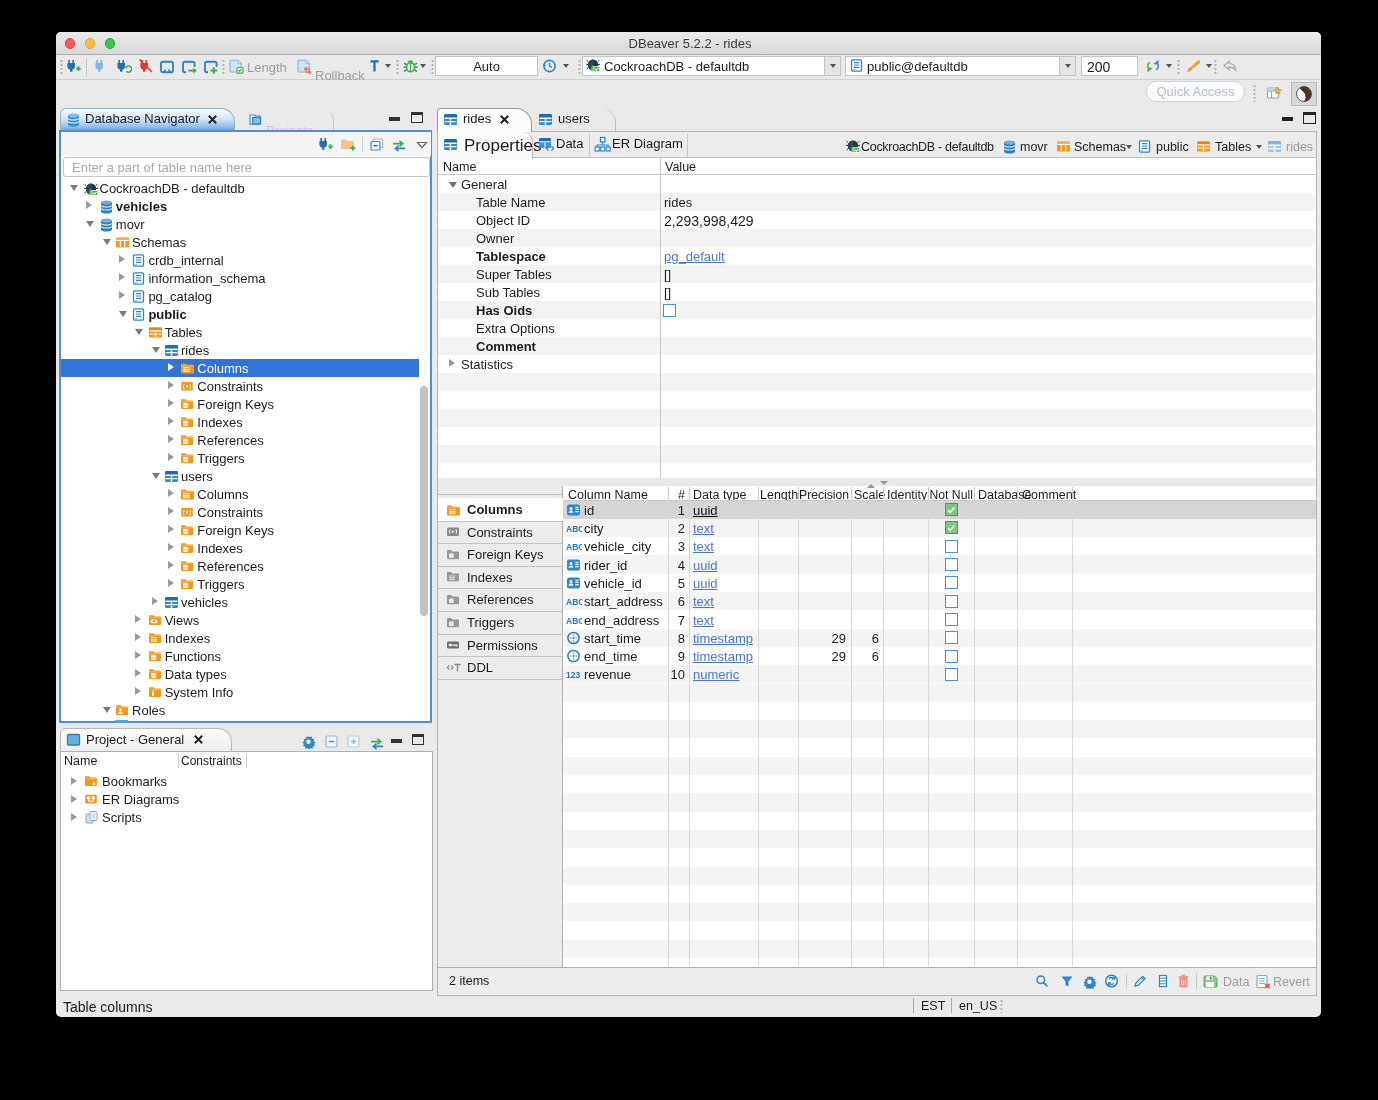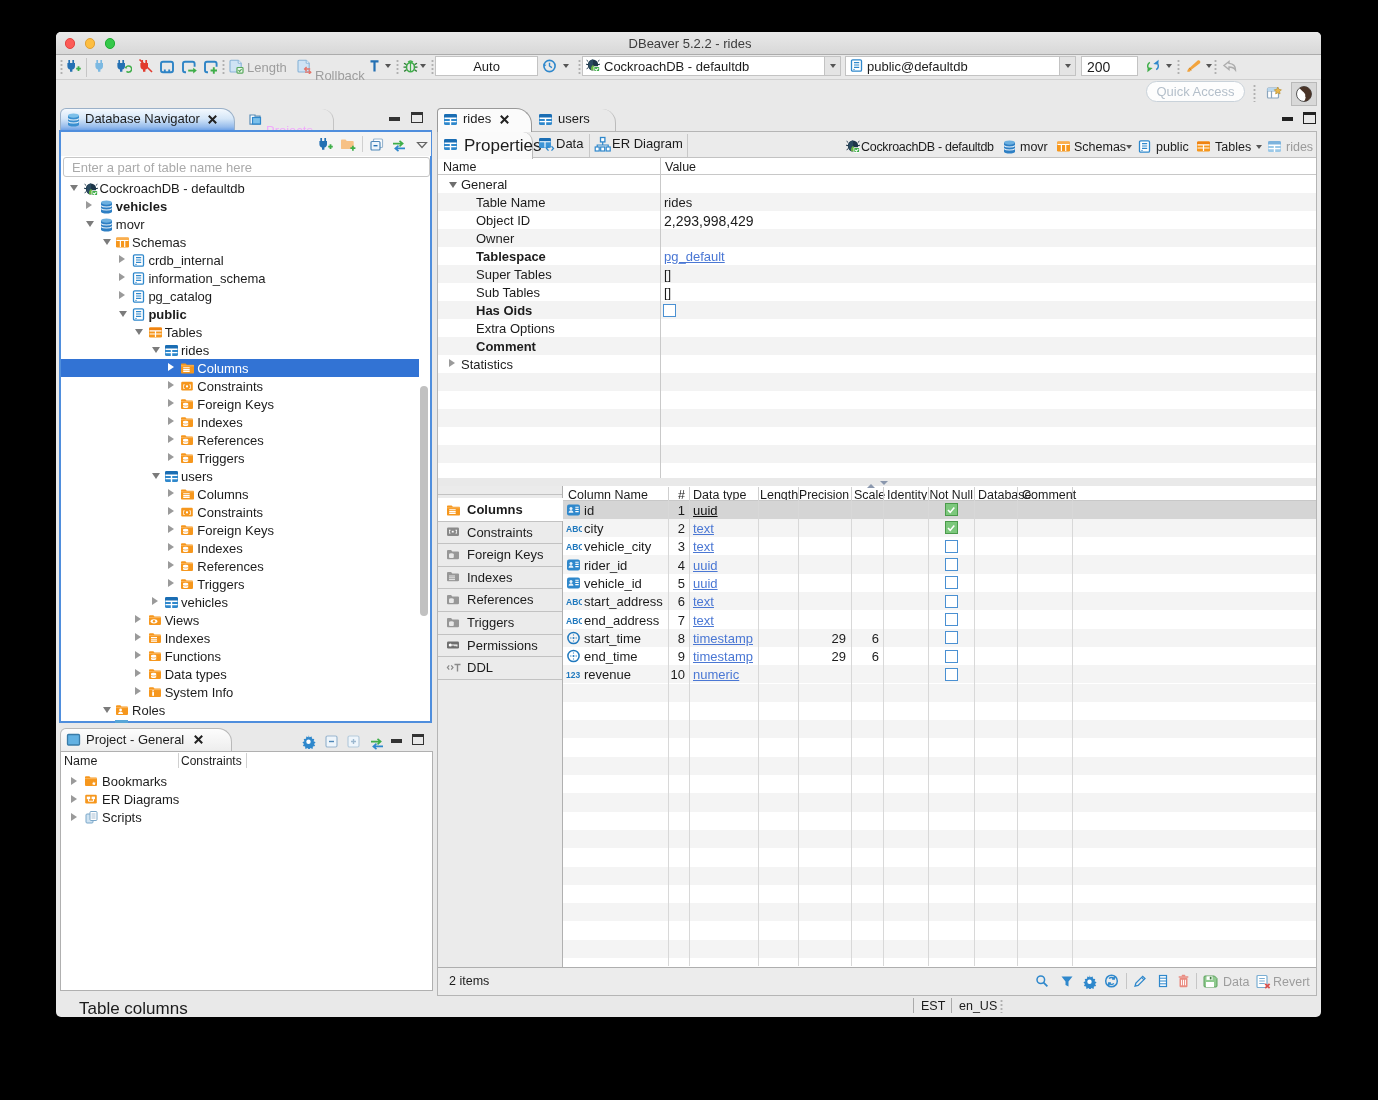--- a/index.html
+++ b/index.html
@@ -1062,17 +1062,17 @@
   </div>
 <div class="tbtn" style="left:1223px;top:975px;font-size:12.5px">Data</div>
 <div class="ic" style="position:absolute;left:1255px;top:974px">
     <svg width="17" height="15" viewBox="0 0 17 15">
       <rect x="2" y="1.5" width="10" height="12" rx="1" fill="#fff" stroke="#7aaed3" stroke-width="1.2"></rect>
 <path d="M4.2 4.5 h5.6 M4.2 7 h5.6 M4.2 9.5 h5.6" stroke="#7aaed3" stroke-width="1.1"></path>
 <path d="M10.2 9.8 l4.4 4.4 M14.6 9.8 l-4.4 4.4" stroke="#d9534f" stroke-width="1.8"></path>
     </svg>
   </div>
 <div class="tbtn" style="left:1273px;top:975px;font-size:12.5px">Revert</div>
-<div class="t" style="left:79px;top:999px;font-size:17px">Table columns</div>
+<div class="t" style="left:63px;top:999px;font-size:14px">Table columns</div>
 <div class="abs" style="left:913px;top:998px;width:1px;height:15px;background:#aaa"></div>
 <div class="t" style="left:921px;top:999px;font-size:12.5px">EST</div>
 <div class="abs" style="left:951px;top:998px;width:1px;height:15px;background:#aaa"></div>
 <div class="t" style="left:959px;top:999px;font-size:12.5px">en_US</div>
 <div class="abs" style="left:1000px;top:999px;width:3px;height:14px;background-image:radial-gradient(circle,#b0b0b0 1px,transparent 1.2px);background-size:3px 4px"></div>
 </body></html>

